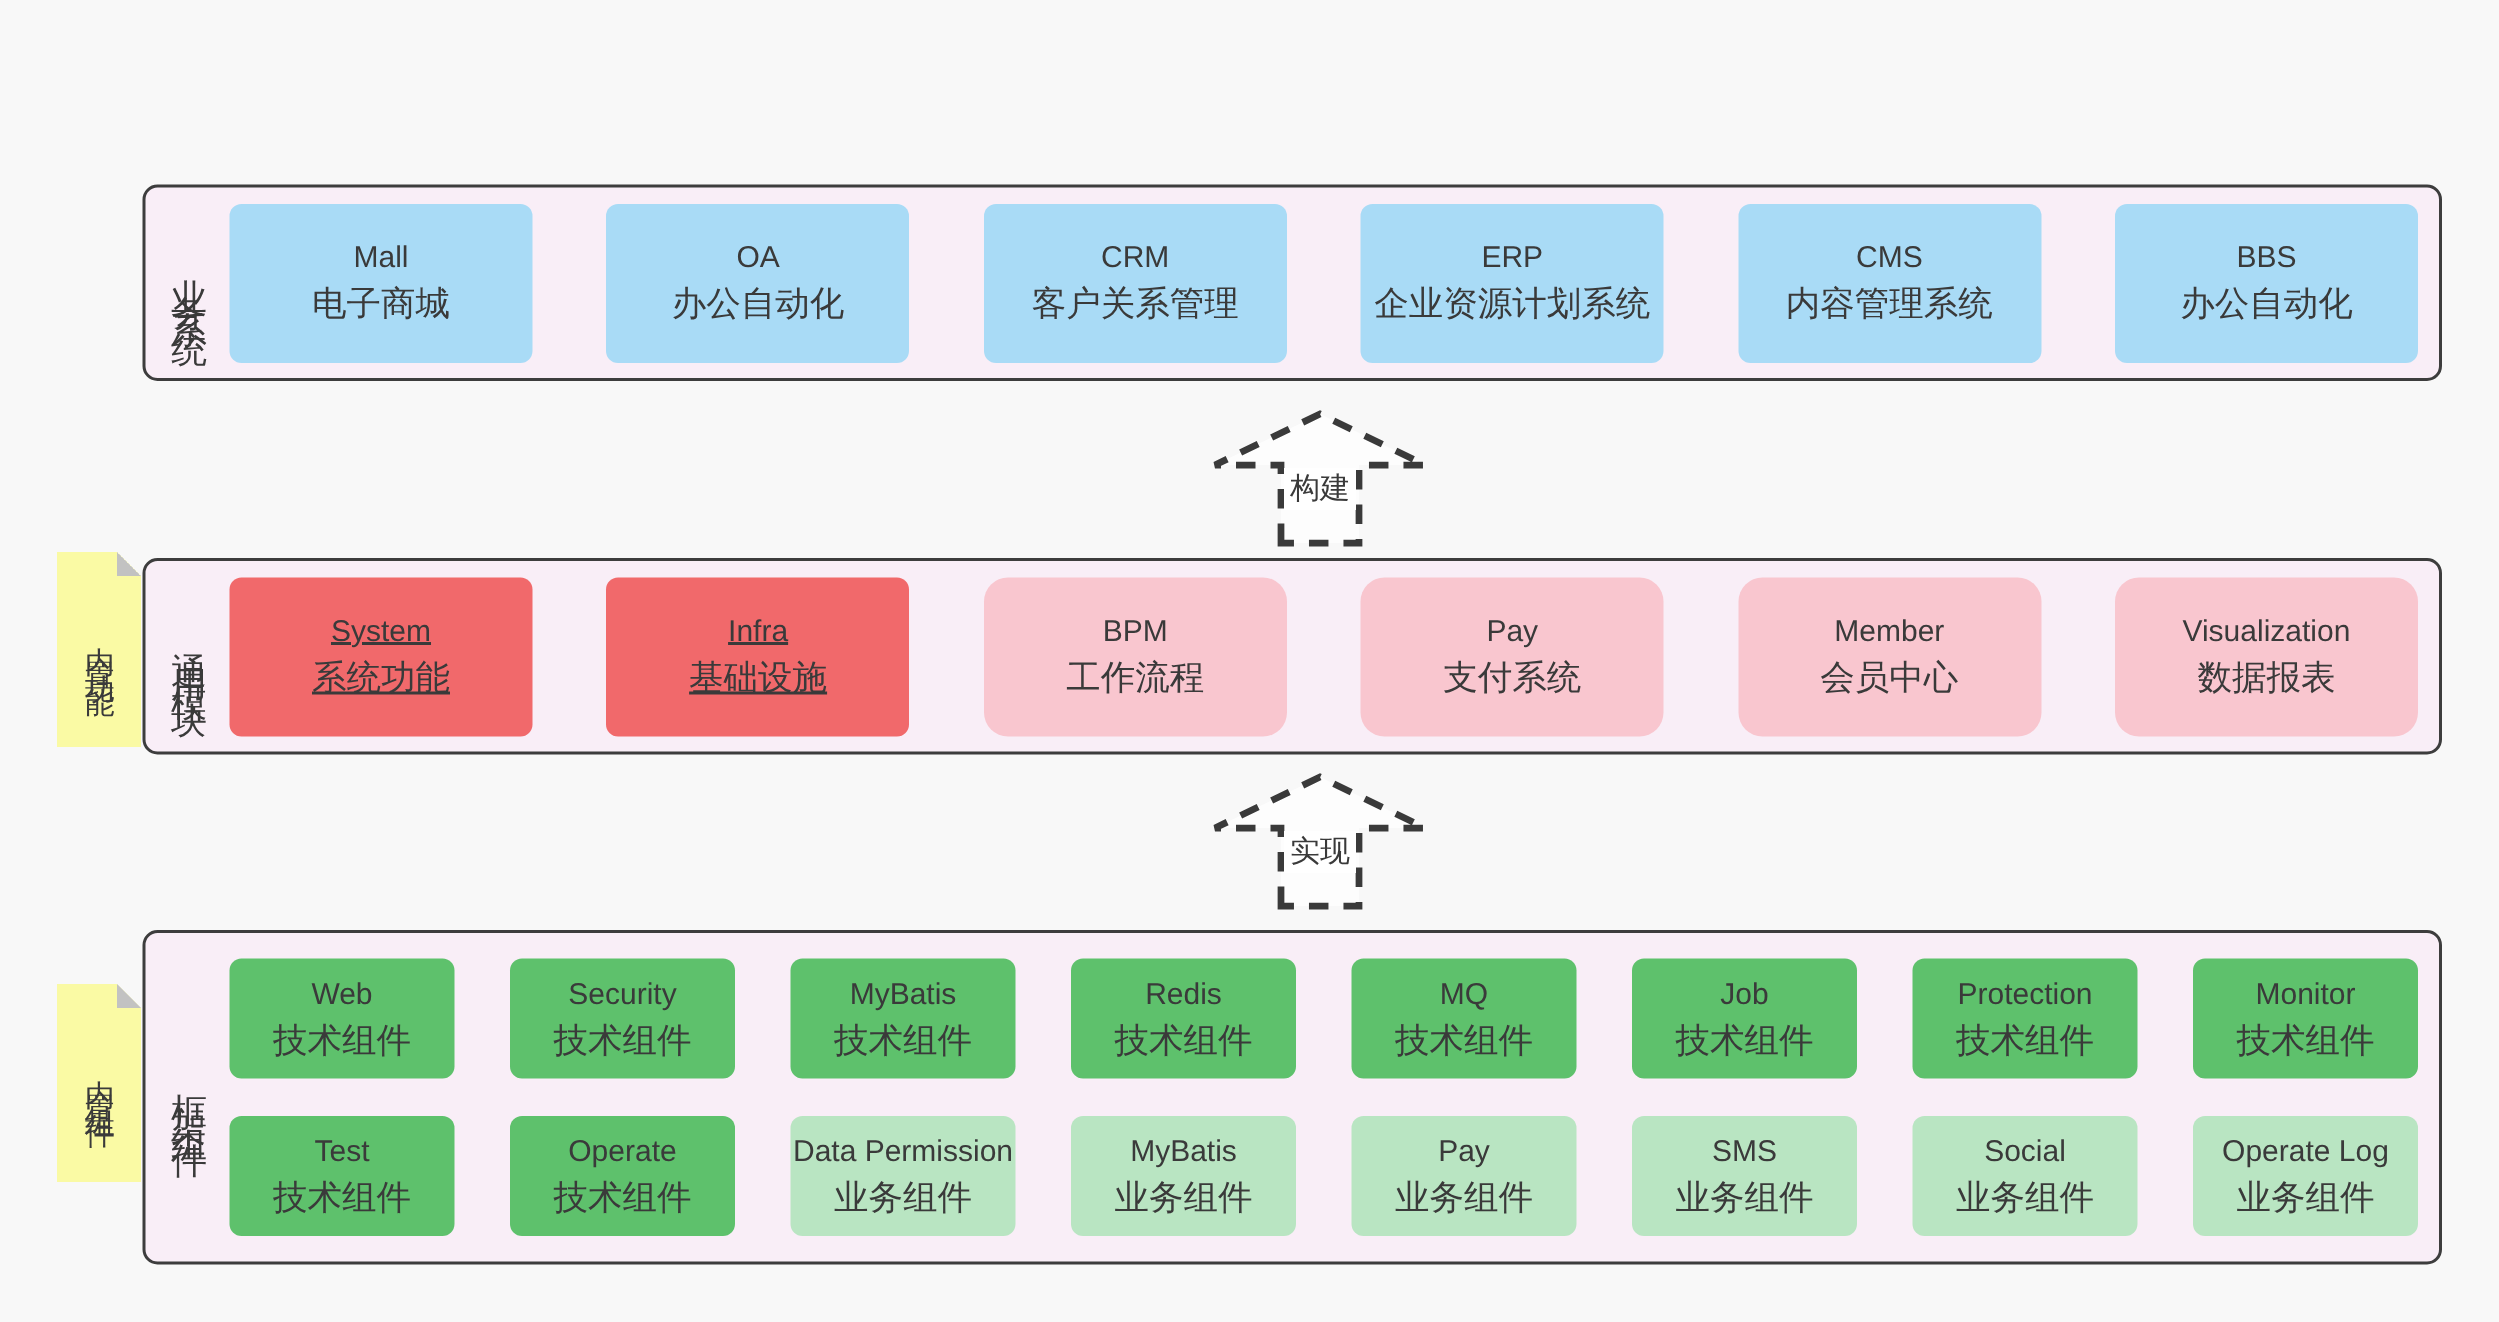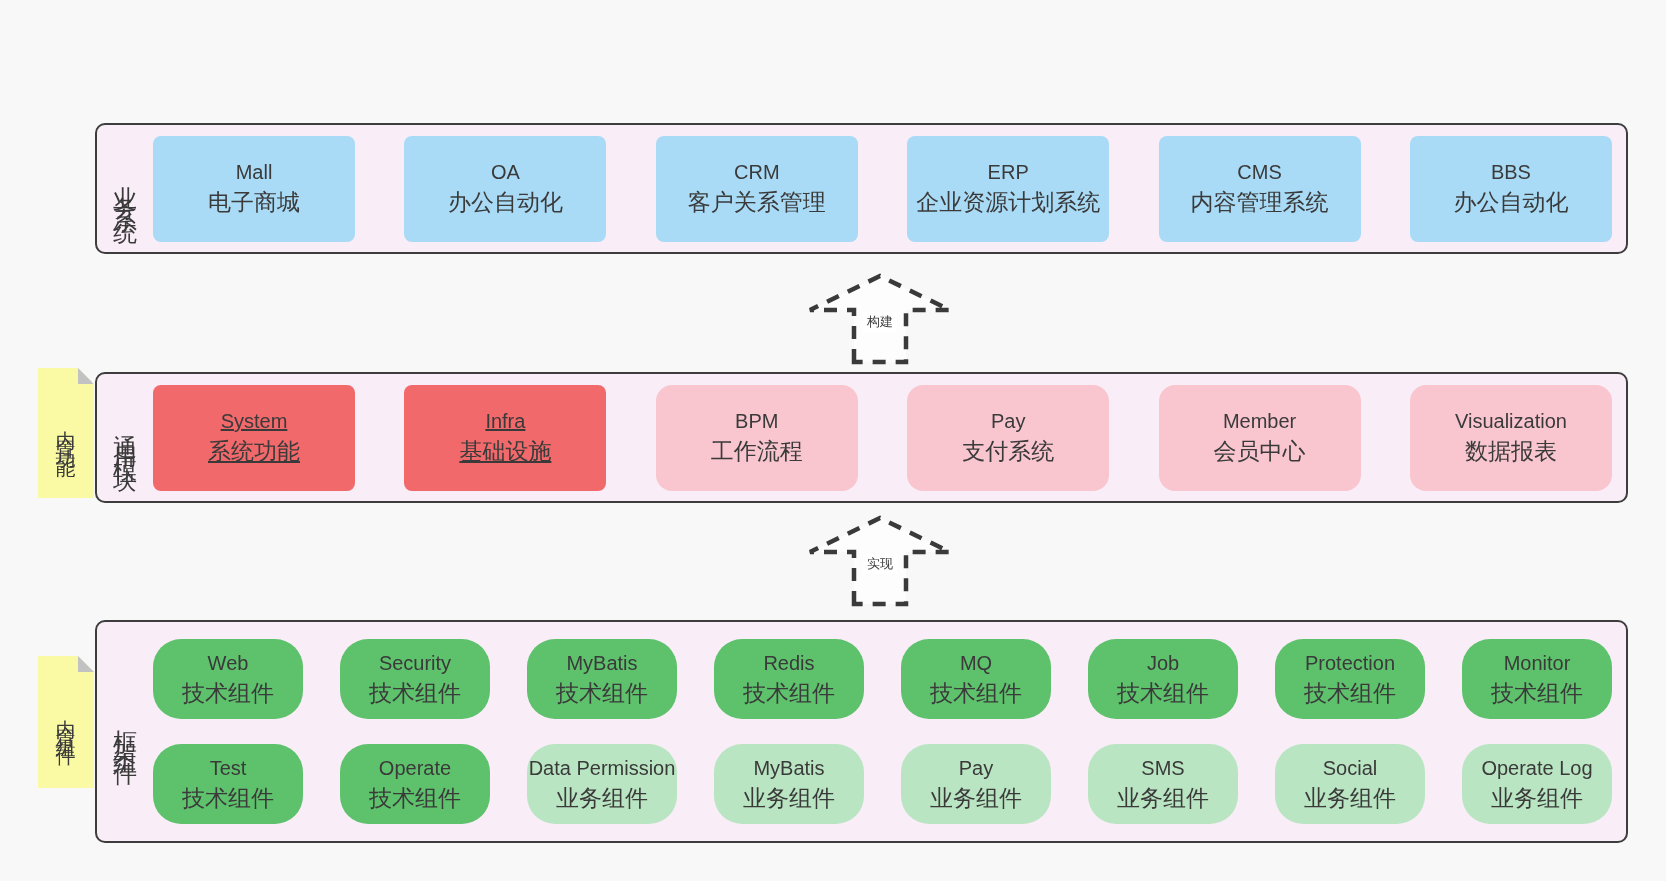--- a/index.html
+++ b/index.html
@@ -45,42 +45,42 @@
   .row { display:flex; justify-content:space-between; width:100%; }
 
   
   .box {
     border-radius:8px;
     display:flex; flex-direction:column;
     align-items:center; justify-content:center;
     text-align:center;
   }
   #band-business .box, #band-modules .box { width:202px; height:106px; }
-  #band-components .box { width:150px; height:80px;border-radius:28px; }
+  #band-components .box { width:150px; height:80px; }
   .box .en { font-size:20px; line-height:1.2; }
   .box .zh { font-size:23px; line-height:1.2; margin-top:5px; }
   .box-blue  { background:#a9dbf6; }
   .box-red   { background:#f1696b;text-decoration:underline; }
   .box-pink  { background:#f9c6cf;border-radius:16px; }
   .box-green { background:#5ec16c; }
   .box-green-light { background:#b9e5c2; }
 
   
   .arrow { position:absolute; width:150px; height:95px; z-index:1; }
   #arrow-build     { left:805px; top:271px; }
   #arrow-implement { left:805px; top:513px; }
   .arrow svg { display:block; width:150px; height:95px; }
   .arrow path {
     fill:#fdfdfd; stroke:#3a3a3a; stroke-width:4.5;
     stroke-dasharray:13 10; stroke-linecap:butt;
   }
   .arrow-label {
     position:absolute; left:50%; transform:translateX(-50%);
     top:41px; background:#ffffff;
-    font-size:13px; line-height:1.2; padding:2px 4px;
+    font-size:20px; line-height:1.2; padding:2px 4px;
     white-space:nowrap;
   }
 
   
   .note {
     position:absolute; left:38px; width:56px;
     background:#fafaa4;
     display:flex; align-items:center; justify-content:center;
     clip-path:polygon(0 0, calc(100% - 16px) 0, 100% 16px, 100% 100%, 0 100%);
     z-index:1;

